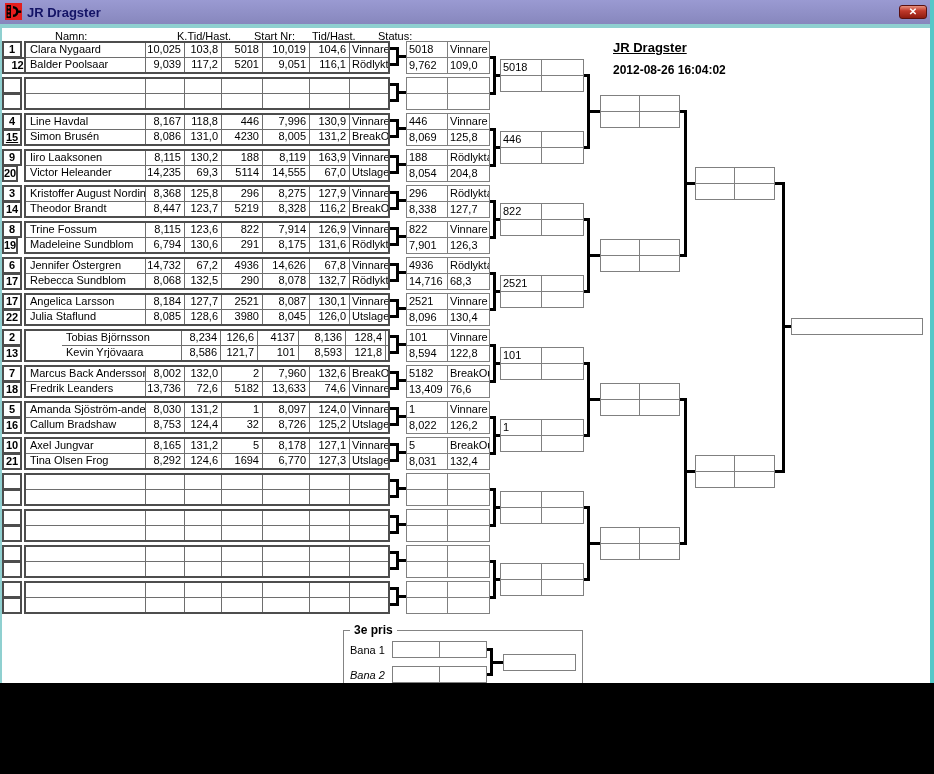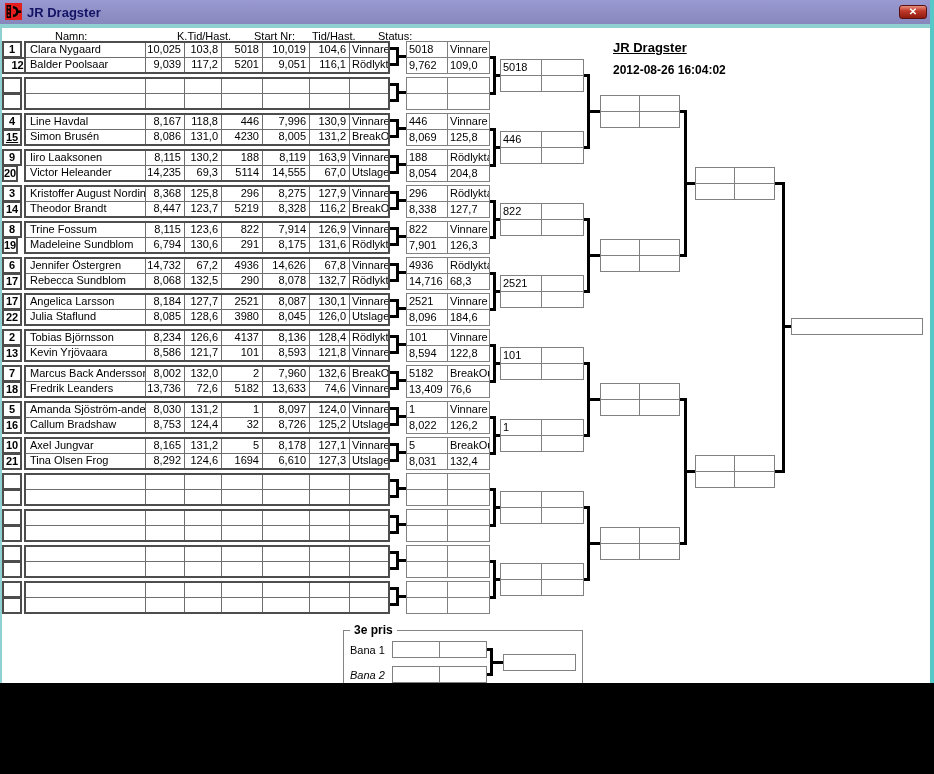--- a/index.html
+++ b/index.html
@@ -284,21 +284,21 @@
           <div class="pcell c-num">126,0</div>
           <div class="pcell c-status">Utslagen</div>
         </div>
       </div>
       <div class="bline" style="left: 390px; top: 299px; width: 9px; height: 3px;"></div>
       <div class="bline" style="left: 390px; top: 315px; width: 9px; height: 3px;"></div>
       <div class="bline" style="left: 396px; top: 299px; width: 3px; height: 19px;"></div>
       <div class="bline" style="left: 398px; top: 307px; width: 8px; height: 3px;"></div>
       <div class="idxcell" style="left: 2px; top: 329px; width: 20px; height: 17px;">2</div>
       <div class="idxcell" style="left: 2px; top: 345px; width: 20px; height: 17px;">13</div>
-      <div class="pairbox" style="top: 329px;">
+      <div class="pairbox" style="top: 329px; padding-left: 36px;">
         <div class="prow">
           <div class="pcell c-name">Tobias Björnsson</div>
           <div class="pcell c-num">8,234</div>
           <div class="pcell c-num">126,6</div>
           <div class="pcell c-num">4137</div>
           <div class="pcell c-num">8,136</div>
           <div class="pcell c-num">128,4</div>
           <div class="pcell c-status">Rödlykta</div>
         </div>
         <div class="prow last">
@@ -377,21 +377,21 @@
           <div class="pcell c-num">5</div>
           <div class="pcell c-num">8,178</div>
           <div class="pcell c-num">127,1</div>
           <div class="pcell c-status">Vinnare</div>
         </div>
         <div class="prow last">
           <div class="pcell c-name">Tina Olsen Frog</div>
           <div class="pcell c-num">8,292</div>
           <div class="pcell c-num">124,6</div>
           <div class="pcell c-num">1694</div>
-          <div class="pcell c-num">6,610</div>
+          <div class="pcell c-num">6,770</div>
           <div class="pcell c-num">127,3</div>
           <div class="pcell c-status">Utslagen</div>
         </div>
       </div>
       <div class="bline" style="left: 390px; top: 443px; width: 9px; height: 3px;"></div>
       <div class="bline" style="left: 390px; top: 459px; width: 9px; height: 3px;"></div>
       <div class="bline" style="left: 396px; top: 443px; width: 3px; height: 19px;"></div>
       <div class="bline" style="left: 398px; top: 451px; width: 8px; height: 3px;"></div>
       <div class="idxcell" style="left: 2px; top: 473px; width: 20px; height: 17px;"></div>
       <div class="idxcell" style="left: 2px; top: 489px; width: 20px; height: 17px;"></div>
@@ -536,21 +536,21 @@
       <div class="gbox" style="left: 406px; top: 257px; width: 84px; height: 33px;">
         <div class="gcell">4936</div>
         <div class="gcell">Rödlykta</div>
         <div class="gcell">14,716</div>
         <div class="gcell">68,3</div>
       </div>
       <div class="gbox" style="left: 406px; top: 293px; width: 84px; height: 33px;">
         <div class="gcell">2521</div>
         <div class="gcell">Vinnare</div>
         <div class="gcell">8,096</div>
-        <div class="gcell">184,6</div>
+        <div class="gcell">130,4</div>
       </div>
       <div class="gbox" style="left: 406px; top: 329px; width: 84px; height: 33px;">
         <div class="gcell">101</div>
         <div class="gcell">Vinnare</div>
         <div class="gcell">8,594</div>
         <div class="gcell">122,8</div>
       </div>
       <div class="gbox" style="left: 406px; top: 365px; width: 84px; height: 33px;">
         <div class="gcell">5182</div>
         <div class="gcell">BreakOut</div>

